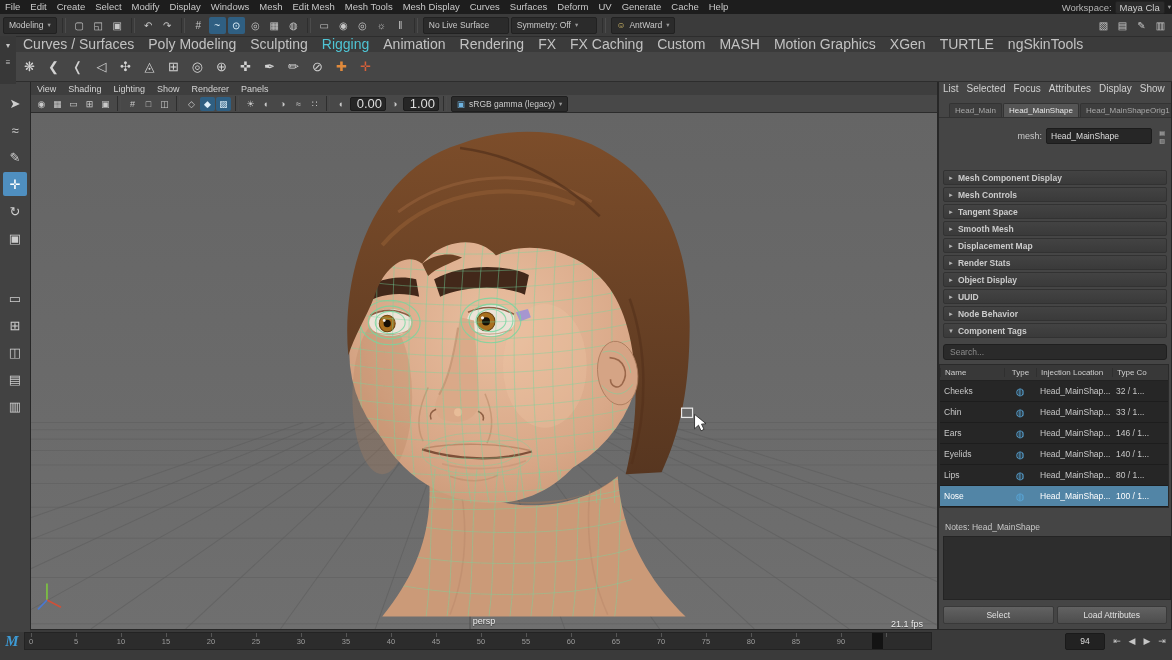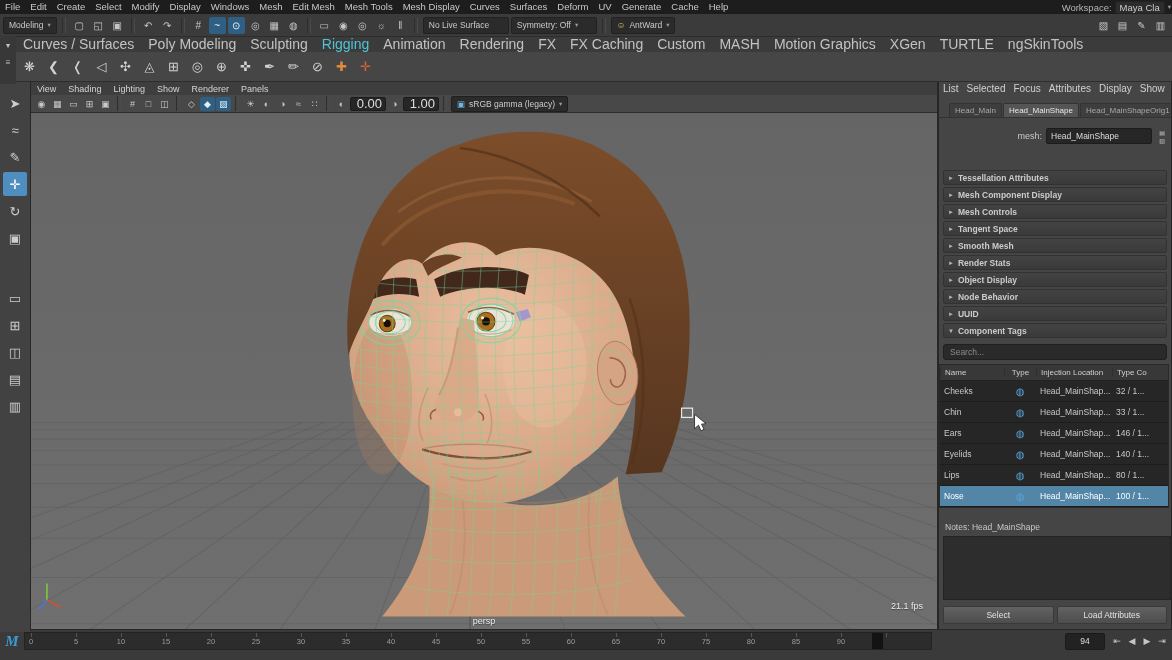--- a/index.html
+++ b/index.html
@@ -39,21 +39,21 @@
   .vp-menu-item{padding:0 6px;white-space:nowrap;}
   #vp-toolbar{height:17px;background:#484848;border-bottom:1px solid #2c2c2c;display:flex;align-items:center;gap:1px;padding:0 3px;flex:none;}
   .vp-btn{width:15px;height:14px;display:flex;align-items:center;justify-content:center;font-size:9px;color:#c9c9c9;border-radius:2px;flex:none;}
   .vp-btn.pressed{background:#2f5f82;color:#dff0fa;}
   .vp-field{width:28px;height:12px;background:#262626;border:1px solid #1c1c1c;color:#ddd;font-size:13px;text-align:right;padding:0 3px;font-family:"Liberation Sans",sans-serif;outline:none;border-radius:2px;flex:none;}
   .vp-dd{height:14px;background:#2b2b2b;border:1px solid #1f1f1f;border-radius:2px;display:flex;align-items:center;font-size:8.5px;color:#ccc;padding:0 5px;gap:4px;white-space:nowrap;flex:none;}
   #vp-canvas{flex:1;position:relative;background:linear-gradient(#656565,#6f6f6f);overflow:hidden;}
   #scene{position:absolute;left:0;top:0;width:100%;height:100%;}
   .hud{position:absolute;font-size:9px;color:#ededed;text-shadow:0 1px 1px rgba(0,0,0,.45);}
   #hud-persp{left:50%;transform:translateX(-50%);bottom:3px;margin-top:46px;}
-  #hud-fps{right:14px;bottom:18px;}
+  #hud-fps{right:14px;bottom:0;}
   
   #ae{position:absolute;left:938px;top:81px;width:234px;height:549px;background:#454545;border:1px solid #272727;box-sizing:border-box;display:flex;flex-direction:column;overflow:hidden;z-index:2;}
   #ae-menu{height:13px;display:flex;align-items:center;font-size:10px;color:#d0d0d0;white-space:nowrap;overflow:hidden;flex:none;}
   .ae-menu-item{padding:0 4px;}
   #ae-tabrow{display:flex;align-items:flex-end;margin-top:8px;border-bottom:1px solid #333;padding:0 10px;gap:1px;white-space:nowrap;overflow:hidden;flex:none;}
   .ae-tab{font-size:8px;padding:2px 5px;background:#3e3e3e;color:#a8a8a8;border:1px solid #333;border-bottom:none;border-radius:2px 2px 0 0;}
   .ae-tab.active{background:#555;color:#e8e8e8;}
   #ae-tab-actions{margin-left:auto;display:flex;gap:1px;}
   #ae-tab-actions .tbtn{width:12px;height:12px;font-size:8px;}
   #mesh-row{display:flex;align-items:center;justify-content:flex-end;gap:4px;margin:10px 3px 0 0;flex:none;}
@@ -467,53 +467,53 @@
       <label>mesh:</label>
       <input id="mesh-field" value="Head_MainShape" style="">
       <div id="mesh-actions">
           <div class="tbtn">▤</div>
           <div class="tbtn">▥</div>
         </div>
     </div>
     <div id="ae-sections">
         <div class="ae-sec">
           <span class="sec-arrow">►</span>
-          <span>Tessellation Attributes</span>
-        </div>
-        <div class="ae-sec">
-          <span class="sec-arrow">►</span>
           <span>Mesh Component Display</span>
         </div>
         <div class="ae-sec">
           <span class="sec-arrow">►</span>
           <span>Mesh Controls</span>
         </div>
         <div class="ae-sec">
           <span class="sec-arrow">►</span>
           <span>Tangent Space</span>
         </div>
         <div class="ae-sec">
           <span class="sec-arrow">►</span>
           <span>Smooth Mesh</span>
         </div>
         <div class="ae-sec">
           <span class="sec-arrow">►</span>
+          <span>Displacement Map</span>
+        </div>
+        <div class="ae-sec">
+          <span class="sec-arrow">►</span>
           <span>Render Stats</span>
         </div>
         <div class="ae-sec">
           <span class="sec-arrow">►</span>
           <span>Object Display</span>
         </div>
         <div class="ae-sec">
           <span class="sec-arrow">►</span>
+          <span>UUID</span>
+        </div>
+        <div class="ae-sec">
+          <span class="sec-arrow">►</span>
           <span>Node Behavior</span>
-        </div>
-        <div class="ae-sec">
-          <span class="sec-arrow">►</span>
-          <span>UUID</span>
         </div>
         <div class="ae-sec">
           <span class="sec-arrow">▼</span>
           <span>Component Tags</span>
         </div>
       </div>
     <input id="ae-search" placeholder="Search..." style="">
     <div id="tag-table">
       <div id="tt-head">
           <div class="tt-cell c-name">Name</div>

